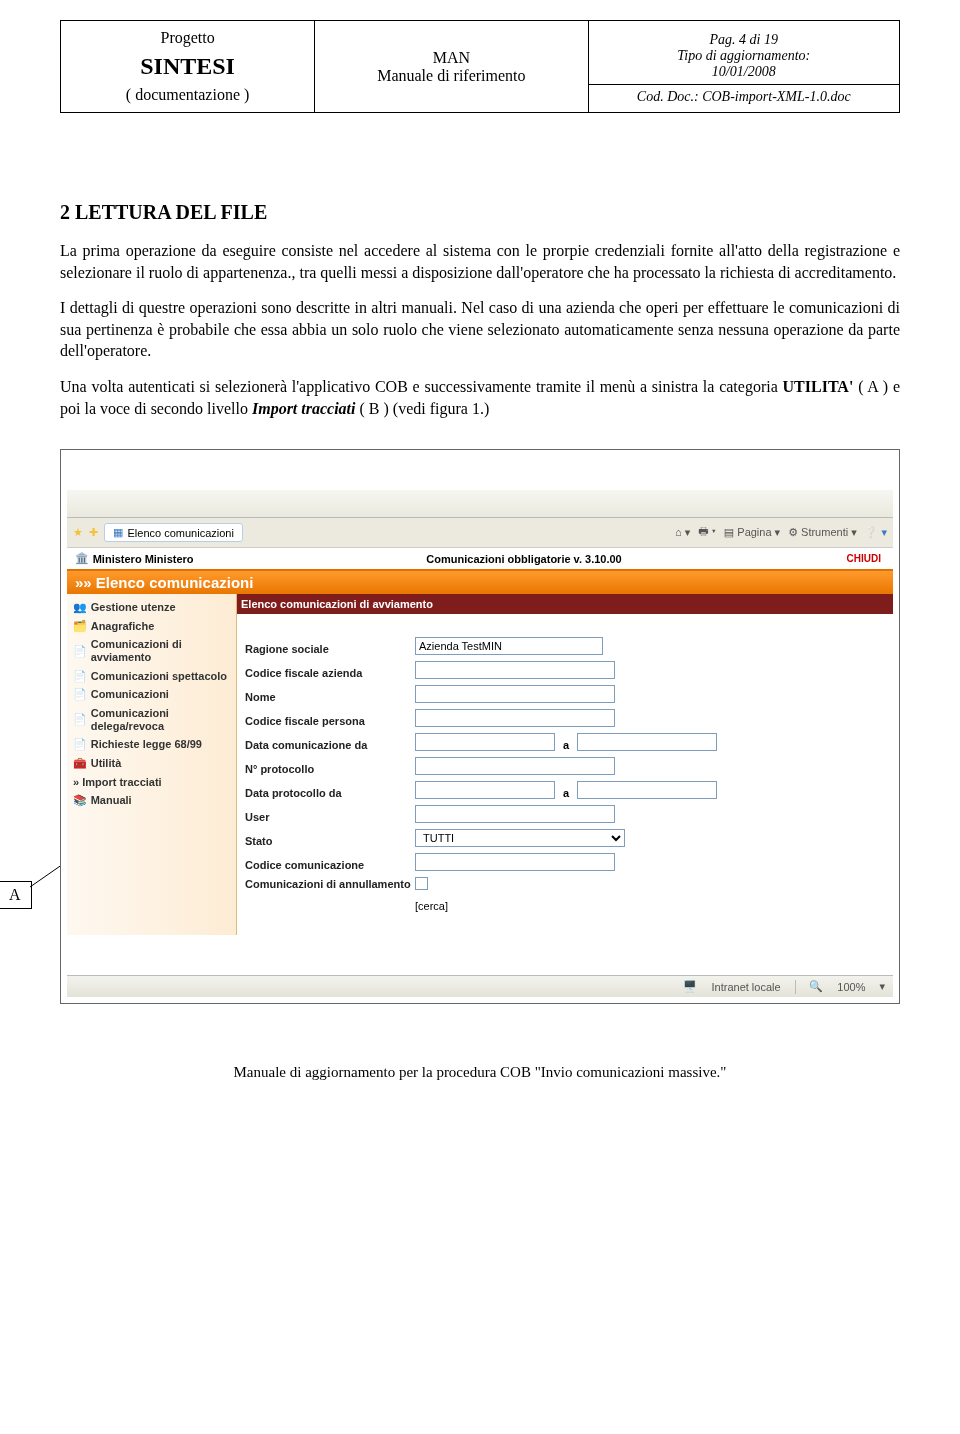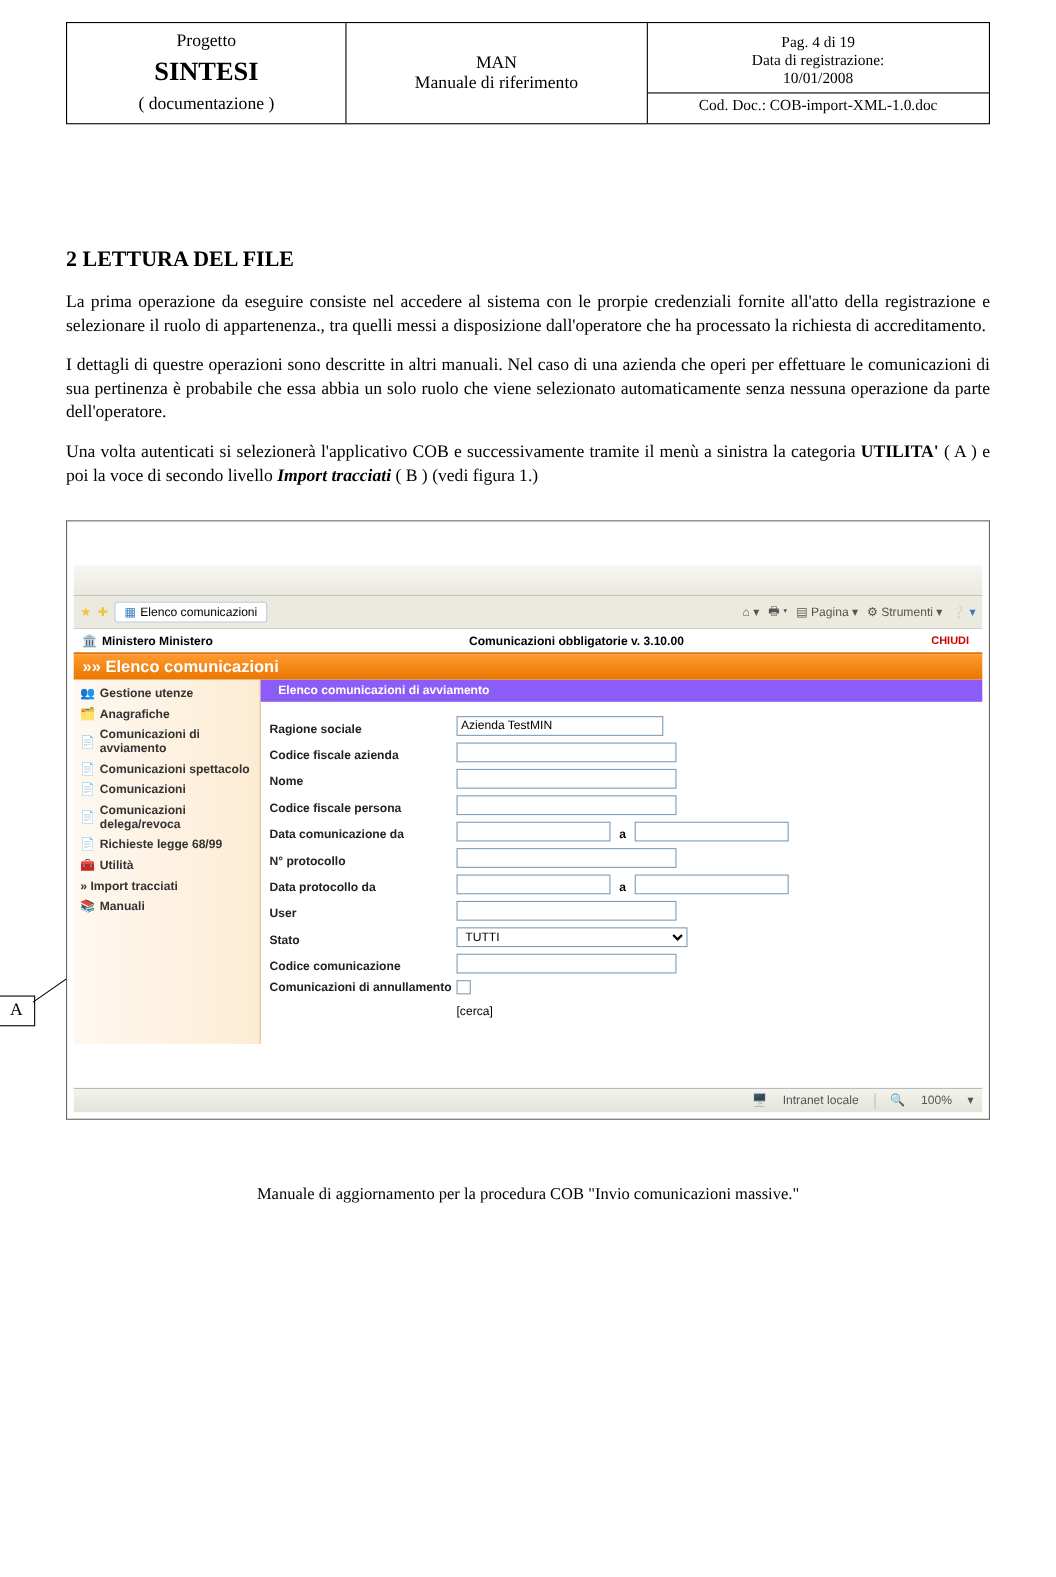--- a/index.html
+++ b/index.html
@@ -1,42 +1,42 @@
 <!DOCTYPE html>
 <html><head>
 <meta charset="utf-8">
 <style>
   * { box-sizing: border-box; margin: 0; padding: 0; }
   body { font-family: "Times New Roman", serif; font-size: 16px; background: #fff; width: 960px; margin: 0 auto; padding: 20px 60px 40px; color: #000; }
-  .header-table { display: flex; border: 1px solid #000; margin-bottom: 112px; }
+  .header-table { display: flex; border: 1px solid #000; margin-bottom: 88px; }
   .header-col { border-right: 1px solid #000; padding: 8px 12px; text-align: center; display: flex; flex-direction: column; justify-content: center; }
   .header-col:last-child { border-right: none; }
   .col1 { flex: 1.2; }
   .col2 { flex: 1.3; }
-  .col3 { flex: 1.5; font-size: 14px; }
+  .col3 { flex: 1.5; font-size: 14px; font-style: italic; }
   .sintesi { font-size: 24px; font-weight: bold; margin: 6px 0; }
   .small-cell { border-top: 1px solid #000; margin: 4px -12px -8px; padding: 4px 12px; font-size: 14px; }
   h2 { font-size: 20px; font-weight: bold; margin-bottom: 16px; }
   p.body-para { text-align: justify; margin-bottom: 14px; line-height: 1.35; }
   .figure-wrap { background: #fff; border: 1px solid #666; margin-top: 30px; padding: 40px 6px 6px; position: relative; }
   .ie-toolbar { background: linear-gradient(#f7f7f2,#e9e9de); border-bottom: 1px solid #bbb; height: 28px; display: flex; align-items: center; padding: 0 6px; font-family: Tahoma, sans-serif; font-size: 11px; }
   .ie-tabbar { background: #eceade; height: 30px; display: flex; align-items: center; padding: 0 6px; gap: 6px; border-bottom: 1px solid #ccc; font-family: Tahoma, sans-serif; font-size: 11px; }
   .tab-chip { background: #fff; border: 1px solid #b7cde8; border-radius: 3px; padding: 2px 8px; display: flex; align-items: center; gap: 4px; }
   .ie-actions { margin-left: auto; display: flex; gap: 8px; align-items: center; color: #555; }
   .app-header { display: flex; align-items: center; background: #fff; border-bottom: 2px solid #e07000; font-family: Tahoma, sans-serif; font-size: 11px; }
   .app-header .logo { padding: 4px 8px; display: flex; align-items: center; gap: 4px; }
   .app-header .title { flex: 1; text-align: center; font-weight: bold; }
   .app-header .chiudi { color: #c00; font-weight: bold; padding-right: 12px; font-size: 10px; }
   .crumb-bar { background: linear-gradient(#ff9a2e,#e97600); color: #fff; font-family: Tahoma, sans-serif; font-size: 15px; font-weight: bold; padding: 3px 8px; }
   .app-body { display: flex; font-family: Tahoma, sans-serif; font-size: 11px; background: #fff; }
   .sidebar { width: 170px; background: linear-gradient(90deg,#fef8f0,#fdecd4); border-right: 1px solid #e4b87a; padding: 4px 0 20px; }
   .side-item { display: flex; align-items: center; gap: 4px; padding: 3px 6px; font-weight: bold; color: #333; line-height: 1.15; }
   .side-sub { font-weight: bold; color: #333; }
   .main-panel { flex: 1; padding: 0 0 20px; }
-  .main-title { background: #8b5cf6; color: #fff; font-weight: bold; padding: 4px 16px; margin-bottom: 10px; font-size: 11px; }
+  .main-title { background: #7f1d1d; color: #fff; font-weight: bold; padding: 4px 4px; margin-bottom: 20px; font-size: 11px; }
   .form-row { display: flex; align-items: flex-end; padding: 3px 8px; }
   .form-row label { width: 170px; font-weight: bold; color: #222; }
   .form-row .txt { border: 1px solid #7e9db9; background: #fff; height: 18px; font-size: 11px; padding: 1px 3px; }
   .form-row .sep { margin: 0 8px; font-weight: bold; }
   .checkbox { width: 13px; height: 13px; border: 1px solid #7e9db9; background: #fff; display: inline-block; }
   .cerca { padding-left: 178px; margin-top: 4px; }
   .ie-status { background: linear-gradient(#f3f3ee,#e3e3d8); border-top: 1px solid #bbb; height: 22px; display: flex; align-items: center; justify-content: flex-end; padding: 0 8px; gap: 14px; font-family: Tahoma, sans-serif; font-size: 11px; color: #555; margin-top: 40px; }
   .callout-boxes { position: relative; }
   .label-box { position: absolute; border: 1px solid #000; padding: 4px 10px; background: #fff; font-family: "Times New Roman", serif; font-size: 16px; }
   .label-a { left: -62px; top: 432px; }
@@ -52,21 +52,21 @@
     <div>Progetto</div>
     <div class="sintesi">SINTESI</div>
     <div>( documentazione )</div>
   </div>
   <div class="header-col col2">
     <div>MAN</div>
     <div>Manuale di riferimento</div>
   </div>
   <div class="header-col col3">
     <div>Pag. 4 di 19</div>
-    <div>Data di registrazione:</div>
+    <div>Tipo di aggiornamento:</div>
     <div>10/01/2008</div>
     <div class="small-cell">Cod. Doc.: COB-import-XML-1.0.doc</div>
   </div>
 </div>
 
 <h2>2   LETTURA DEL FILE</h2>
 <p class="body-para">La prima operazione da eseguire consiste nel accedere al sistema con le prorpie credenziali fornite all'atto della registrazione e selezionare il ruolo di appartenenza., tra quelli messi a disposizione dall'operatore che ha processato la richiesta di accreditamento.</p>
 <p class="body-para">I dettagli di questre operazioni sono descritte in altri manuali. Nel caso di una azienda che operi per effettuare le comunicazioni di sua pertinenza è probabile che essa abbia un solo ruolo che viene selezionato automaticamente senza nessuna operazione da parte dell'operatore.</p>
 <p class="body-para">
   <span>Una volta autenticati si selezionerà l'applicativo COB e successivamente tramite il menù a sinistra la categoria </span>

